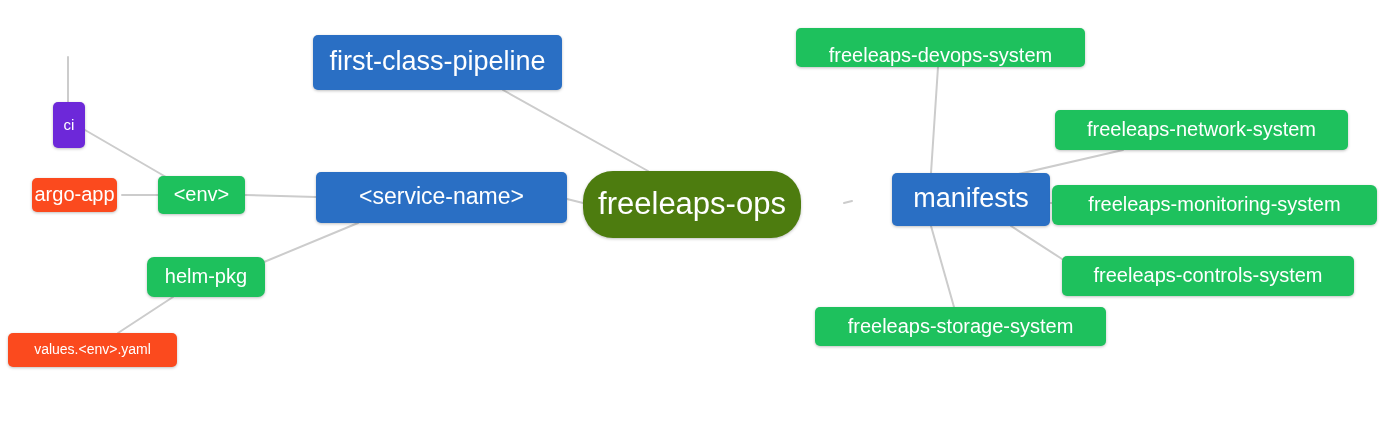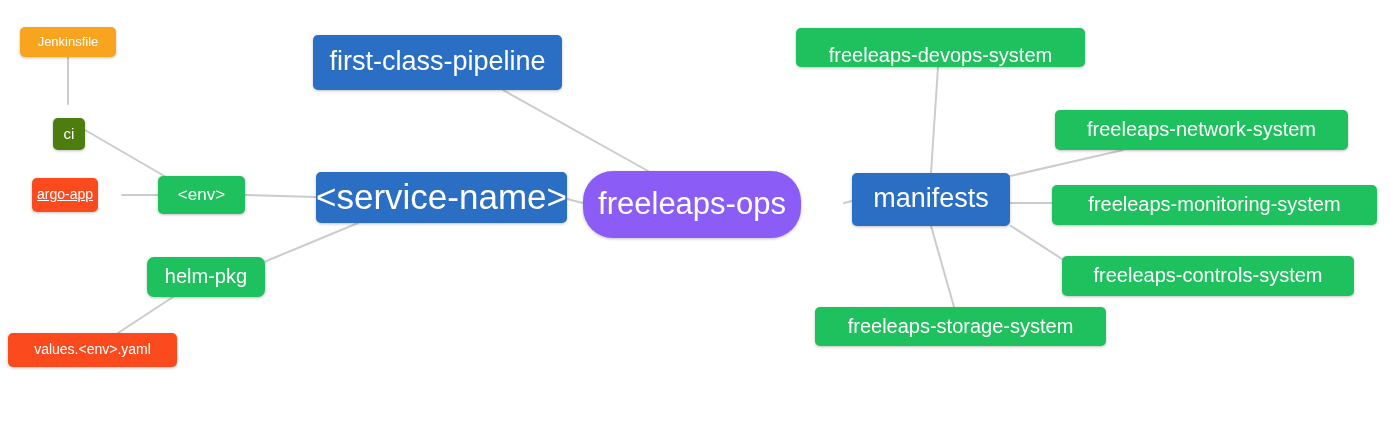--- a/index.html
+++ b/index.html
@@ -61,57 +61,54 @@
       <line x1="503" y1="90" x2="648" y2="171" stroke="#cccccc" stroke-width="2" stroke-linecap="round"></line>
       <line x1="567" y1="199" x2="583" y2="203" stroke="#cccccc" stroke-width="2" stroke-linecap="round"></line>
       <line x1="844" y1="203" x2="852" y2="201" stroke="#cccccc" stroke-width="2" stroke-linecap="round"></line>
       <line x1="938" y1="67" x2="931" y2="173" stroke="#cccccc" stroke-width="2" stroke-linecap="round"></line>
       <line x1="1010" y1="176" x2="1123" y2="150" stroke="#cccccc" stroke-width="2" stroke-linecap="round"></line>
       <line x1="1010" y1="203" x2="1055" y2="203" stroke="#cccccc" stroke-width="2" stroke-linecap="round"></line>
       <line x1="1011" y1="226" x2="1062" y2="259" stroke="#cccccc" stroke-width="2" stroke-linecap="round"></line>
       <line x1="931" y1="226" x2="954" y2="307" stroke="#cccccc" stroke-width="2" stroke-linecap="round"></line>
     </svg>
   <div class="nodes">
-      <div class="node" style="left: 20px; top: 27px; width: 96px; height: 30px; background: rgb(249, 164, 31); font-size: 13px; color: rgb(255, 255, 255);">
-        <span>Jenkinsfile</span>
-      </div>
-      <div class="node" style="left: 53px; top: 118px; width: 32px; height: 32px; background: #4d7c0f; font-size: 15px; color: rgb(255, 255, 255);">
+      <div class="node" style="left: 53px; top: 102px; width: 32px; height: 46px; background: #6d28d9; font-size: 15px; color: rgb(255, 255, 255);">
         <span>ci</span>
       </div>
-      <div class="node" style="left: 32px; top: 178px; width: 66px; height: 34px; background: rgb(251, 74, 30); font-size: 14px; color: rgb(255, 255, 255); text-decoration: underline;">
+      <div class="node" style="left: 32px; top: 178px; width: 85px; height: 34px; background: rgb(251, 74, 30); font-size: 20px; color: rgb(255, 255, 255);">
         <span>argo-app</span>
       </div>
-      <div class="node" style="left: 158px; top: 176px; width: 87px; height: 38px; background: rgb(30, 193, 93); font-size: 17px; color: rgb(255, 255, 255);">
+      <div class="node" style="left: 158px; top: 176px; width: 87px; height: 38px; background: rgb(30, 193, 93); font-size: 20px; color: rgb(255, 255, 255);">
         <span>&lt;env&gt;</span>
       </div>
       <div class="node" style="left: 147px; top: 257px; width: 118px; height: 40px; background: rgb(30, 193, 93); font-size: 20px; color: rgb(255, 255, 255); border-radius: 7px;">
         <span>helm-pkg</span>
       </div>
       <div class="node" style="left: 8px; top: 333px; width: 169px; height: 34px; background: rgb(251, 74, 30); font-size: 14px; color: rgb(255, 255, 255);">
         <span>values.&lt;env&gt;.yaml</span>
       </div>
       <div class="node" style="left: 313px; top: 35px; width: 249px; height: 55px; background: rgb(42, 111, 196); font-size: 27px; color: rgb(255, 255, 255);">
         <span>first-class-pipeline</span>
       </div>
-      <div class="node" style="left: 316px; top: 172px; width: 251px; height: 51px; background: rgb(42, 111, 196); font-size: 35px; color: rgb(255, 255, 255);">
+      <div class="node" style="left: 316px; top: 172px; width: 251px; height: 51px; background: rgb(42, 111, 196); font-size: 23px; color: rgb(255, 255, 255);">
         <span>&lt;service-name&gt;</span>
       </div>
-      <div class="node" style="left: 583px; top: 171px; width: 218px; height: 67px; background: #8b5cf6; font-size: 31px; color: rgb(255, 255, 255); border-radius: 30px;">
+      <div class="node" style="left: 583px; top: 171px; width: 218px; height: 67px; background: #4d7c0f; font-size: 31px; color: rgb(255, 255, 255); border-radius: 30px;">
         <span>freeleaps-ops</span>
       </div>
-      <div class="node" style="left: 852px; top: 173px; width: 158px; height: 53px; background: rgb(42, 111, 196); font-size: 27px; color: rgb(255, 255, 255);">
+      <div class="node" style="left: 892px; top: 173px; width: 158px; height: 53px; background: rgb(42, 111, 196); font-size: 27px; color: rgb(255, 255, 255);">
         <span>manifests</span>
       </div>
       <div class="node" style="left: 796px; top: 28px; width: 289px; height: 39px; background: rgb(30, 193, 93); font-size: 20px; color: rgb(255, 255, 255); align-items: flex-end;">
         <span>freeleaps-devops-system</span>
       </div>
       <div class="node" style="left: 1055px; top: 110px; width: 293px; height: 40px; background: rgb(30, 193, 93); font-size: 20px; color: rgb(255, 255, 255);">
         <span>freeleaps-network-system</span>
       </div>
-      <div class="node" style="left: 1052px; top: 185px; width: 325px; height: 40px; background: rgb(30, 193, 93); font-size: 20px; color: rgb(255, 255, 255);">
+      <div class="node" style="left: 1052px; top: 185px; width: 325px; height: 40px; background: rgb(30, 193, 93); font-size: 20px; color: rgb(255, 255, 255); border-radius: 6px;">
         <span>freeleaps-monitoring-system</span>
       </div>
       <div class="node" style="left: 815px; top: 307px; width: 291px; height: 39px; background: rgb(30, 193, 93); font-size: 20px; color: rgb(255, 255, 255);">
         <span>freeleaps-storage-system</span>
       </div>
       <div class="node" style="left: 1062px; top: 256px; width: 292px; height: 40px; background: rgb(30, 193, 93); font-size: 20px; color: rgb(255, 255, 255);">
         <span>freeleaps-controls-system</span>
       </div>
     </div>
 </div>

